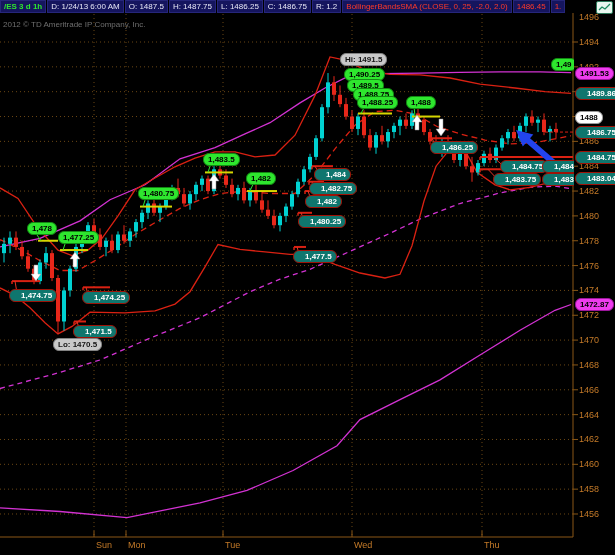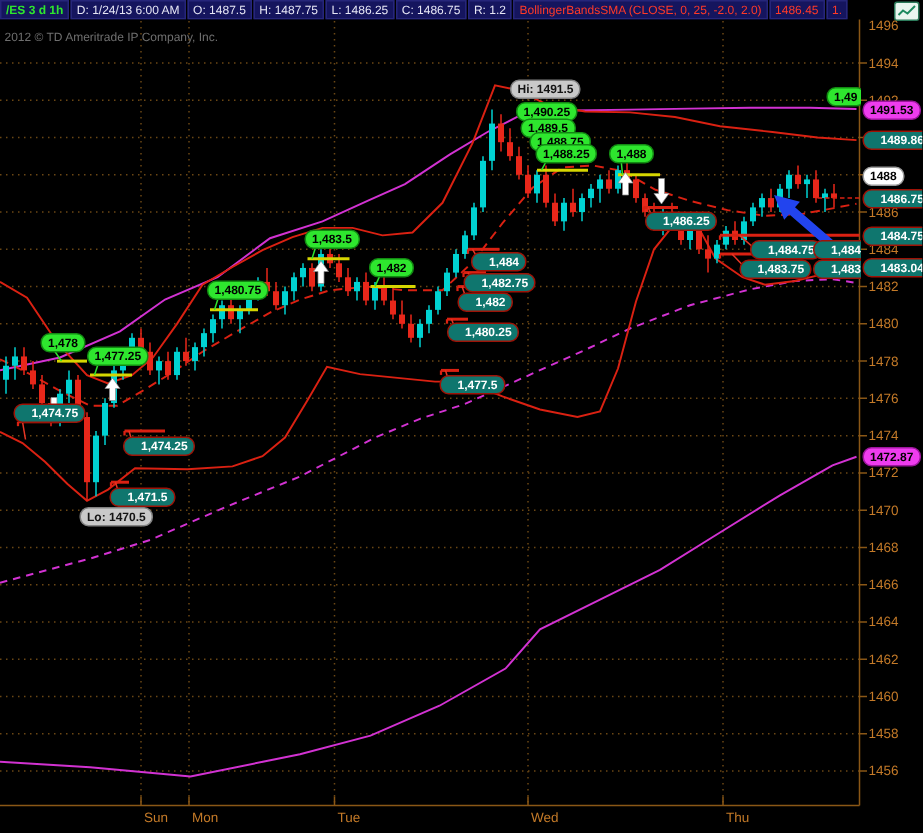--- a/index.html
+++ b/index.html
@@ -411,21 +411,21 @@
       <div class="bubble green" style="left: 58px; top: 231px;">1,477.25</div>
       <div class="bubble green" style="left: 138px; top: 187px;">1,480.75</div>
       <div class="bubble green" style="left: 203px; top: 153px;">1,483.5</div>
       <div class="bubble green" style="left: 246px; top: 172px;">1,482</div>
       <div class="bubble green" style="left: 344px; top: 68px;">1,490.25</div>
       <div class="bubble green" style="left: 347px; top: 79px;">1,489.5</div>
       <div class="bubble green" style="left: 353px; top: 88px;">1,488.75</div>
       <div class="bubble green" style="left: 357px; top: 96px;">1,488.25</div>
       <div class="bubble green" style="left: 406px; top: 96px;">1,488</div>
       <div class="bubble green" style="left: 551px; top: 58px;">1,49</div>
-      <div class="bubble red" style="left: 9px; top: 269px;">1,474.75</div>
+      <div class="bubble red" style="left: 9px; top: 289px;">1,474.75</div>
       <div class="bubble red" style="left: 82px; top: 291px;">1,474.25</div>
       <div class="bubble red" style="left: 73px; top: 325px;">1,471.5</div>
       <div class="bubble red" style="left: 314px; top: 168px;">1,484</div>
       <div class="bubble red" style="left: 309px; top: 182px;">1,482.75</div>
       <div class="bubble red" style="left: 305px; top: 195px;">1,482</div>
       <div class="bubble red" style="left: 298px; top: 215px; text-align: center;">1,480.25</div>
       <div class="bubble red" style="left: 293px; top: 250px;">1,477.5</div>
       <div class="bubble red" style="left: 430px; top: 141px;">1,486.25</div>
       <div class="bubble red" style="left: 500px; top: 160px;">1,484.75</div>
       <div class="bubble red" style="left: 493px; top: 173px;">1,483.75</div>

